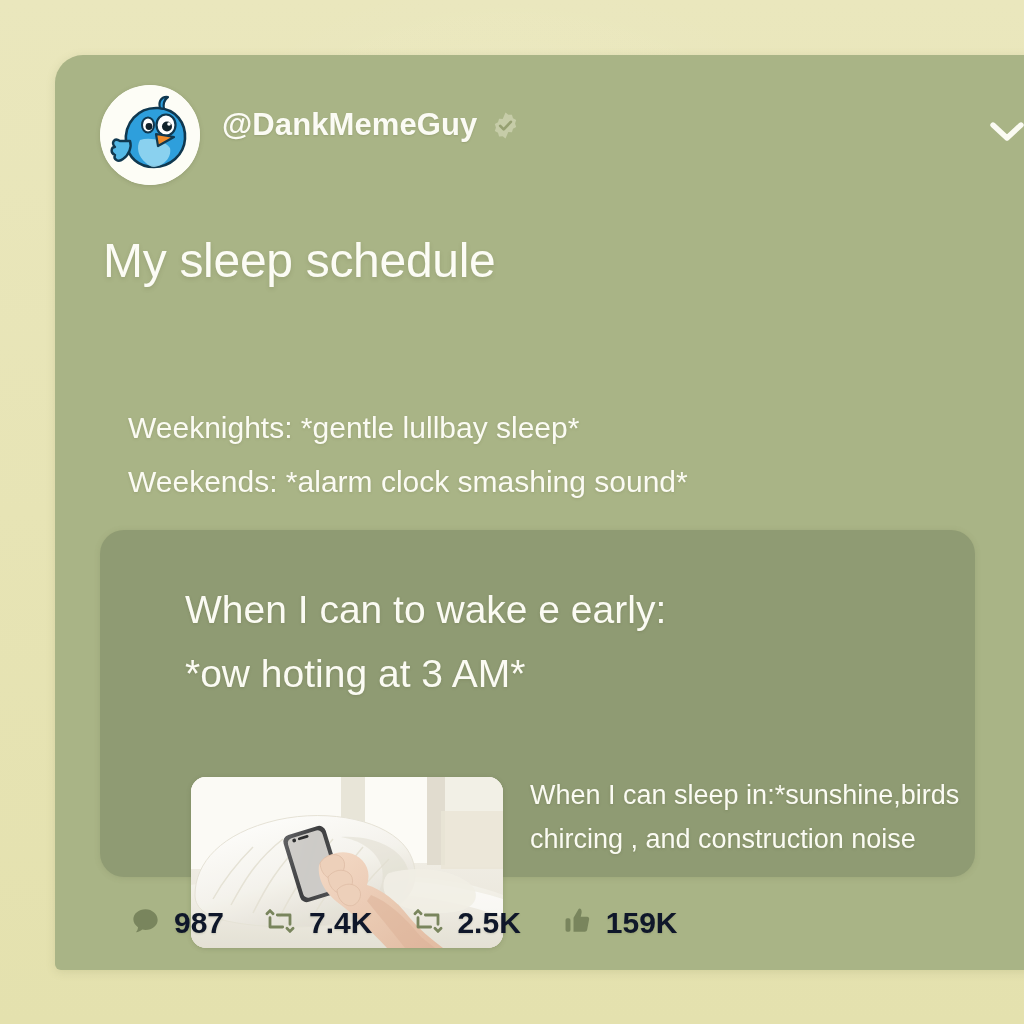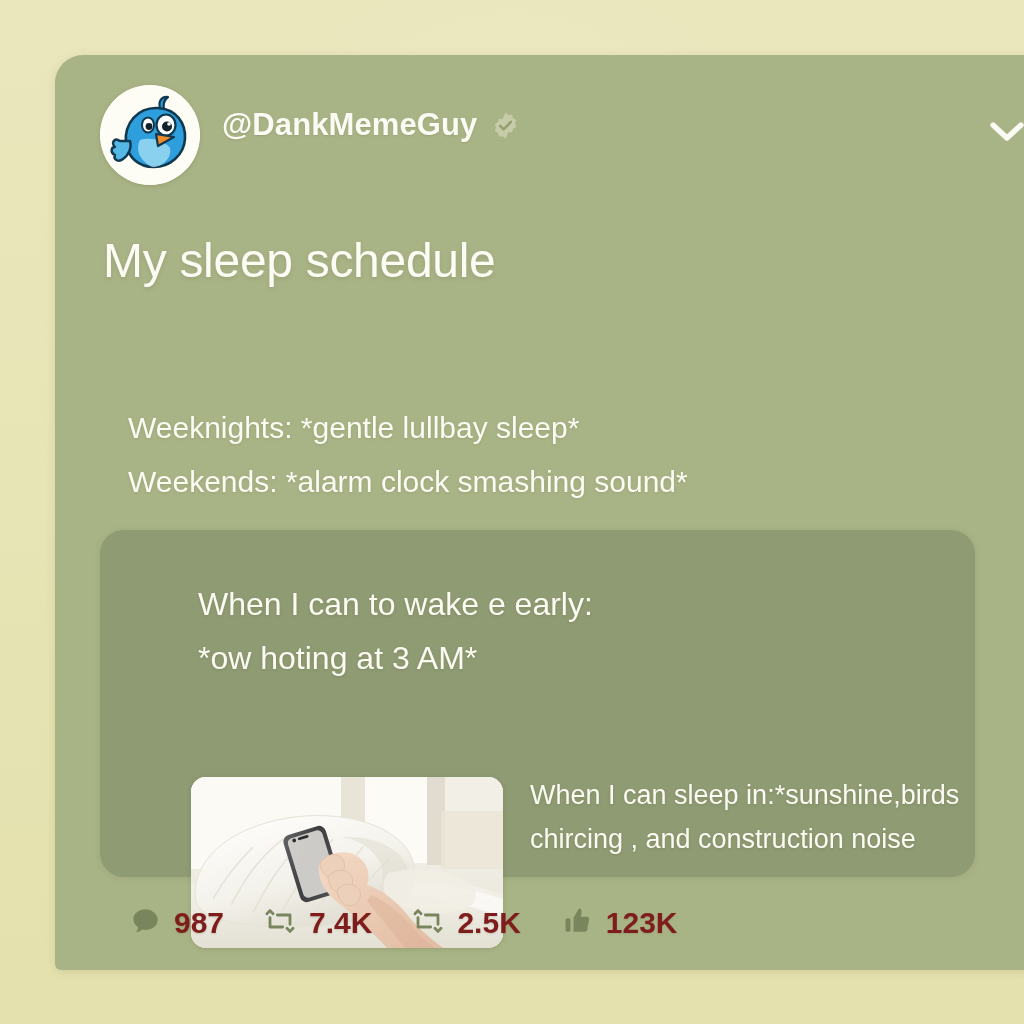--- a/index.html
+++ b/index.html
@@ -129,22 +129,22 @@
     border-radius: 24px;
     box-shadow: 0 1px 6px rgba(95,100,62,0.16);
   }
   .inner-text {
     position: absolute;
     left: 85px;
     top: 52px;
     width: 740px;
   }
   .inner-text p {
-    margin: 0 0 9px 13px;
-    font-size: 32px;
+    margin: 0 0 9px 0;
+    font-size: 39px;
     line-height: 1.42;
     color: #fbfbf3;
     text-shadow: 0 1px 3px rgba(80,85,50,0.22);
     white-space: nowrap;
   }
 
   
   .media-row {
     position: absolute;
     left: 0;
@@ -189,21 +189,21 @@
   .stat {
     display: flex;
     align-items: center;
     gap: 13px;
     cursor: pointer;
   }
   .stat .ic { display: block; }
   .stat .num {
     font-size: 30px;
     font-weight: bold;
-    color: #7f1d1d;
+    color: #0f172a;
     text-shadow: 0 1px 2px rgba(95,100,62,0.22);
     white-space: nowrap;
   }
 </style>
 </head>
 <body>
 
 <div class="frame-tex"></div>
 
 <div class="post-card">
@@ -386,17 +386,17 @@
       <span class="num">2.5K</span>
     </div>
 
     <div class="stat">
       <span class="ic">
         <svg width="32" height="32" viewBox="0 0 24 24">
           <path fill="#79855d" d="M9.4 9.6 L13.1 3.1 C13.5 2.4 14.6 2.5 15 3.2 15.4 4 15.6 5 15.4 6 L14.8 8.9 L19.6 8.9 C20.6 8.9 21.3 9.8 21.1 10.7 L19.6 18.6 C19.4 19.5 18.7 20.1 17.8 20.1 L9.4 20.1 Z"></path>
           <rect x="3.4" y="9.9" width="3.7" height="10.2" rx="1.3" fill="#79855d"></rect>
         </svg>
       </span>
-      <span class="num">123K</span>
+      <span class="num">159K</span>
     </div>
   </div>
 
 </div>
 
 </body></html>

